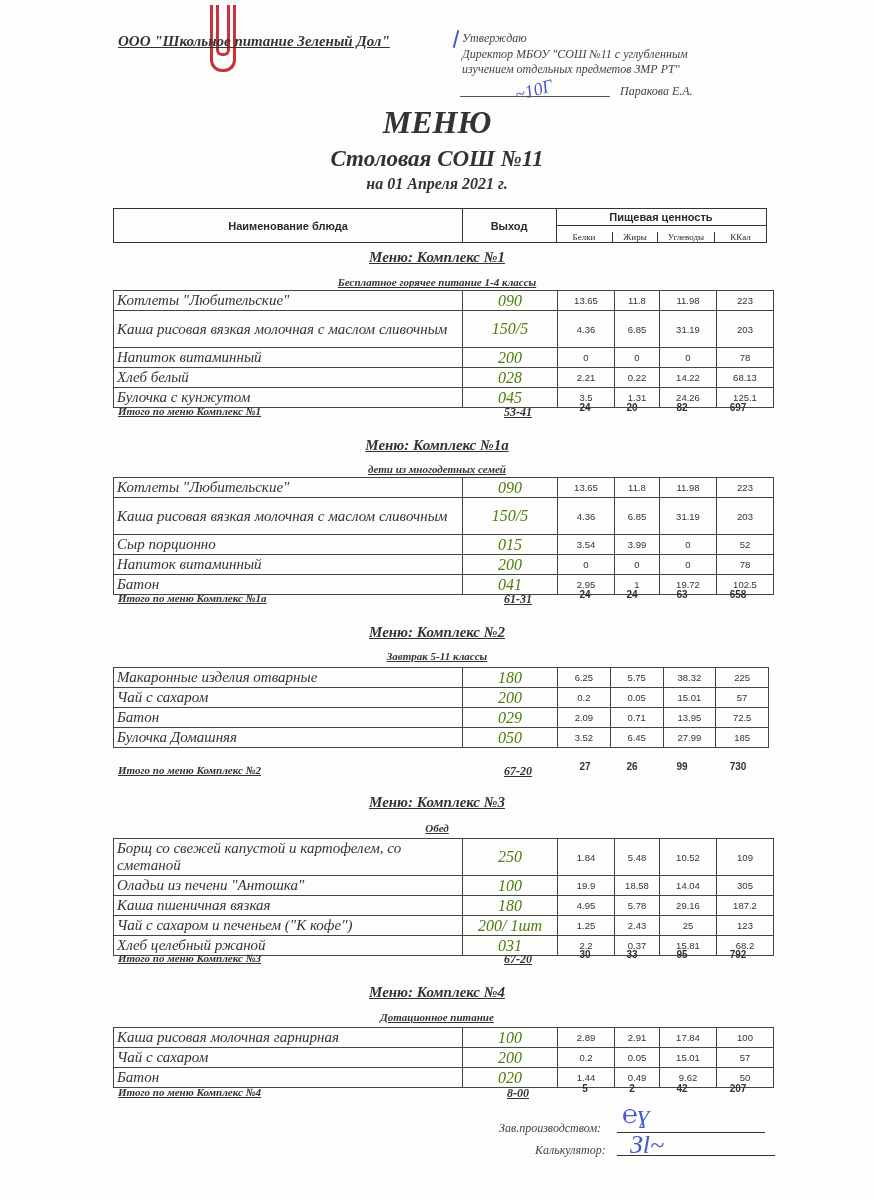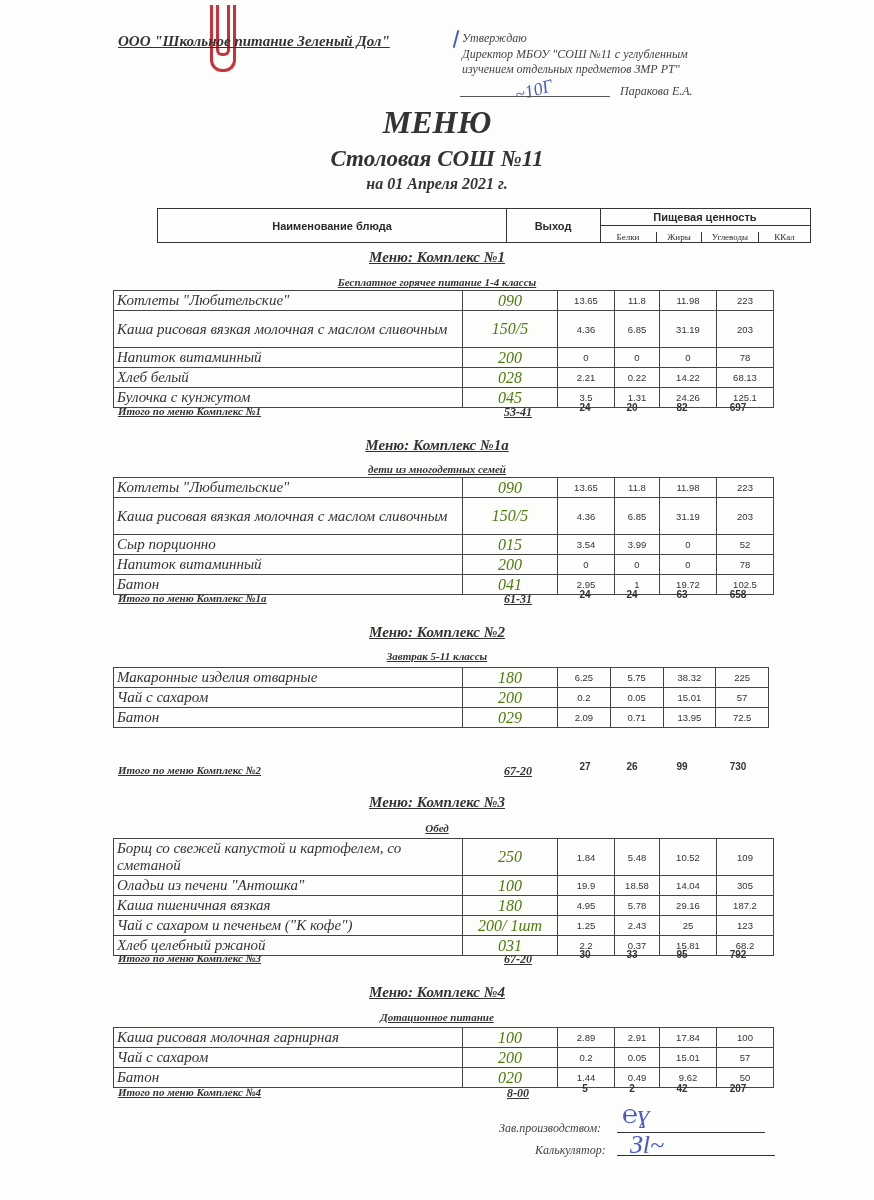--- a/index.html
+++ b/index.html
@@ -24,21 +24,21 @@
   .approve { left: 462px; top: 31px; font-size: 12px; font-style: italic; color: #444; line-height: 15.5px; }
   .approve-line { left: 460px; top: 96px; width: 150px; border-bottom: 1px solid #555; }
   .approve-name { left: 620px; top: 84px; font-size: 12px; font-style: italic; color: #444; }
   .pen-mark { left: 455px; top: 30px; width: 2px; height: 18px; background: #4a5bc7; transform: rotate(15deg); }
   .sig1 { left: 515px; top: 80px; font-size: 18px; color: #4a5bc7; font-style: italic; transform: rotate(-15deg); }
 
   .title { left: 0; width: 874px; text-align: center; top: 104px; font-size: 32px; font-weight: bold; font-style: italic; color: #333; }
   .subtitle { left: 0; width: 874px; text-align: center; top: 146px; font-size: 23px; font-weight: bold; font-style: italic; color: #333; }
   .date { left: 0; width: 874px; text-align: center; top: 175px; font-size: 16px; font-weight: bold; font-style: italic; color: #333; }
 
-  .hdr { left: 113px; top: 208px; width: 654px; height: 35px; border: 1.5px solid #333; box-sizing: border-box; margin-left: 44px; }
+  .hdr { left: 113px; top: 208px; width: 654px; height: 35px; border: 1.5px solid #333; box-sizing: border-box; }
   .hdr .c-name { position: absolute; left: 0; top: 0; width: 348px; height: 100%; border-right: 1px solid #333;
     display:flex; align-items:center; justify-content:center; font-family: "Liberation Sans", sans-serif; font-weight:bold; font-size: 11px; }
   .hdr .c-out { position: absolute; left: 348px; top: 0; width: 94px; height: 100%; border-right: 1px solid #333;
     display:flex; align-items:center; justify-content:center; font-family: "Liberation Sans", sans-serif; font-weight:bold; font-size: 11px; }
   .hdr .c-nut { position: absolute; left: 442px; top: 0; right: 0; height: 16px; border-bottom: 1px solid #333;
     display:flex; align-items:center; justify-content:center; font-family: "Liberation Sans", sans-serif; font-weight:bold; font-size: 11px; }
   .hdr .subs { position: absolute; left: 442px; top: 16px; right: 0; bottom: 0; display:flex;align-items:flex-end; }
   .hdr .subs span { display:flex; align-items:center; justify-content:center; font-family: "Liberation Serif", serif; font-size: 9px; border-right: 1px solid #333; }
   .hdr .subs span:last-child { border-right: none; }
 
@@ -226,20 +226,28 @@
     <td class="num">57</td>
   </tr>
   <tr>
     <td class="name">Батон</td>
     <td class="out">029</td>
     <td class="num">2.09</td>
     <td class="num">0.71</td>
     <td class="num">13.95</td>
     <td class="num">72.5</td>
   </tr>
+  <tr>
+    <td class="name">Булочка Домашняя</td>
+    <td class="out">050</td>
+    <td class="num">3.52</td>
+    <td class="num">6.45</td>
+    <td class="num">27.99</td>
+    <td class="num">185</td>
+  </tr>
 </tbody>
   </table>
 <div class="total-row" style="top:764px">
   <span class="t-label">Итого по меню Комплекс №2</span>
   <span class="t-out">67-20</span>
   <span class="t-num" style="left:442px;width:50px">27</span>
   <span class="t-num" style="left:492px;width:44px">26</span>
   <span class="t-num" style="left:536px;width:56px">99</span>
   <span class="t-num" style="left:592px;width:56px">730</span>
 </div>

